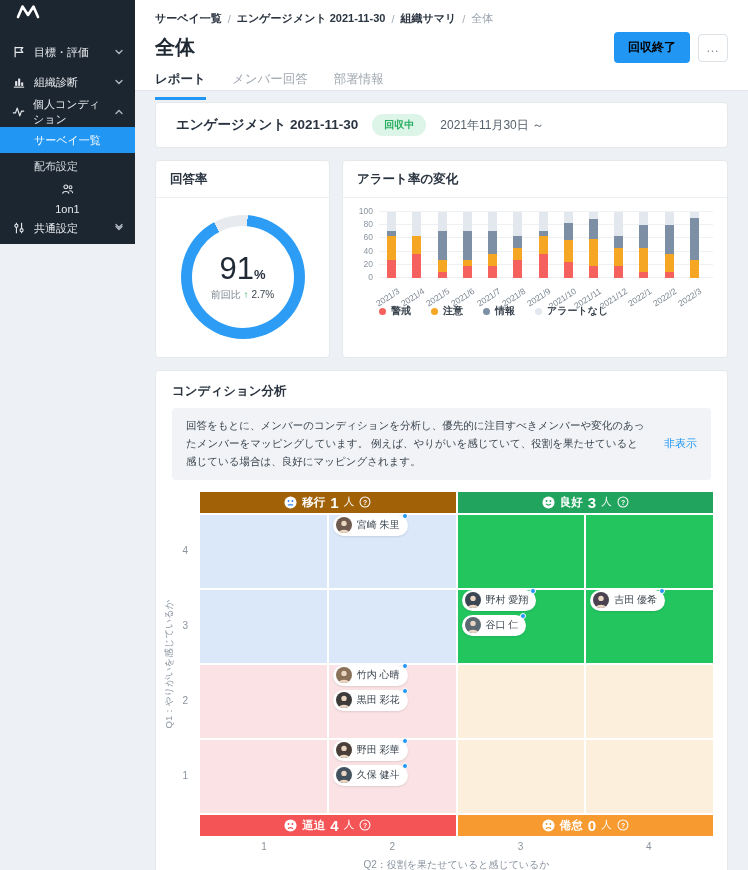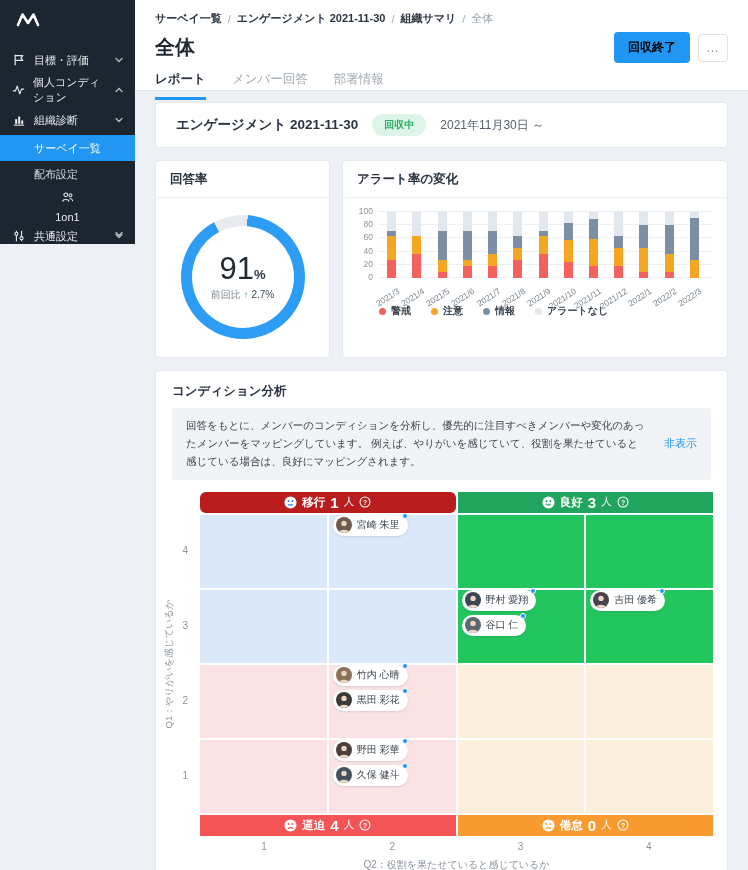--- a/index.html
+++ b/index.html
@@ -2,21 +2,21 @@
 <html><head>
 <meta charset="utf-8">
 <style>
   * { margin:0; padding:0; box-sizing:border-box; }
   html,body { width:748px; height:870px; }
   body {
     font-family:"Liberation Sans","DejaVu Sans",sans-serif;
     background:#EDF0F4; color:#2A3440; position:relative; overflow:hidden;
   }
   
-  .sidebar { position:absolute; left:0; top:0; width:135px; height:244px; background:#1C2631; z-index:5; padding-top:8px; }
+  .sidebar { position:absolute; left:0; top:0; width:135px; height:244px; background:#1C2631; z-index:5; }
   .logo-box { padding:4px 16px 14px 16px; }
   .nav-item { height:30px; display:flex; align-items:center; gap:8px; padding:0 12px; color:#E7EAED; font-size:11px; cursor:pointer; }
   .nav-item .nav-ic { width:14px; display:flex; justify-content:center; }
   .nav-item .chev { margin-left:auto; display:flex; }
   .nav-sub { height:26px; display:flex; align-items:center; padding-left:34px; font-size:11px; color:#D7DCE1; cursor:pointer; }
   .nav-sub.active { background:#2196F3; color:#fff; }
   
   .app-header { position:absolute; left:135px; top:0; width:613px; height:91px; background:#fff; border-bottom:1px solid #E2E6EA; }
   .breadcrumb { padding:11px 20px 0 20px; font-size:11px; color:#2A3440; display:flex; gap:6px; align-items:center; }
   .breadcrumb .bc-item { font-weight:bold; }
@@ -119,45 +119,45 @@
     <span>目標・評価</span>
     <span class="chev">
       <svg width="8" height="6" viewBox="0 0 8 6">
           <path d="M1 1.5 L4 4.5 L7 1.5" fill="none" stroke="#AEB6BE" stroke-width="1.4" stroke-linecap="round"></path>
         </svg>
     </span>
   </div>
 
   <div class="nav-item">
     <span class="nav-ic">
-      <svg width="13" height="12" viewBox="0 0 14 14">
-          <path d="M1 8 H3.5 L5.5 2.5 L8.5 11.5 L10.5 6 H13" fill="none" stroke="#E7EAED" stroke-width="1.4" stroke-linejoin="round" stroke-linecap="round"></path>
-        </svg>
-    </span>
-    <span>個人コンディション</span>
-    <span class="chev">
-      <svg width="8" height="6" viewBox="0 0 8 6">
-          <path d="M1 4.5 L4 1.5 L7 4.5" fill="none" stroke="#AEB6BE" stroke-width="1.4" stroke-linecap="round"></path>
-        </svg>
-    </span>
-  </div>
-
-  <div class="nav-item">
-    <span class="nav-ic">
       <svg width="12" height="12" viewBox="0 0 14 14">
           <path d="M1 13 H13" stroke="#E7EAED" stroke-width="1.3"></path>
           <rect x="2.5" y="6" width="2.4" height="5.5" fill="#E7EAED"></rect>
           <rect x="6" y="3" width="2.4" height="8.5" fill="#E7EAED"></rect>
           <rect x="9.5" y="7.5" width="2.4" height="4" fill="#E7EAED"></rect>
         </svg>
     </span>
     <span>組織診断</span>
     <span class="chev">
       <svg width="8" height="6" viewBox="0 0 8 6">
           <path d="M1 1.5 L4 4.5 L7 1.5" fill="none" stroke="#AEB6BE" stroke-width="1.4" stroke-linecap="round"></path>
+        </svg>
+    </span>
+  </div>
+
+  <div class="nav-item">
+    <span class="nav-ic">
+      <svg width="13" height="12" viewBox="0 0 14 14">
+          <path d="M1 8 H3.5 L5.5 2.5 L8.5 11.5 L10.5 6 H13" fill="none" stroke="#E7EAED" stroke-width="1.4" stroke-linejoin="round" stroke-linecap="round"></path>
+        </svg>
+    </span>
+    <span>個人コンディション</span>
+    <span class="chev">
+      <svg width="8" height="6" viewBox="0 0 8 6">
+          <path d="M1 4.5 L4 1.5 L7 4.5" fill="none" stroke="#AEB6BE" stroke-width="1.4" stroke-linecap="round"></path>
         </svg>
     </span>
   </div>
 
   <div class="nav-sub active">サーベイ一覧</div>
   <div class="nav-sub">配布設定</div>
 
   <div class="nav-item" style="margin-top:4px;flex-direction:column;">
     <span class="nav-ic">
       <svg width="13" height="12" viewBox="0 0 14 14">
@@ -444,21 +444,21 @@
     <div class="map-wrap">
       <div class="y-gutter">
         <div class="yaxis-label">Q1：やりがいを感じているか</div>
       <span class="y-tick" style="top: 53.5px;">4</span>
           <span class="y-tick" style="top: 128.5px;">3</span>
           <span class="y-tick" style="top: 203.5px;">2</span>
           <span class="y-tick" style="top: 278.5px;">1</span>
         </div>
       <div class="map-main">
         <div class="map-hrow top">
-            <div class="q-header" style="background: #b91c1c; border-radius: 6px;">
+            <div class="q-header" style="background: #a16207;">
               <svg width="13" height="13" viewBox="0 0 14 14">
       <circle cx="7" cy="7" r="6.5" fill="#fff"></circle>
       <circle cx="4.9" cy="5.4" r="1" fill="#2D7FF9"></circle>
                 <circle cx="9.1" cy="5.4" r="1" fill="#2D7FF9"></circle>
       <path d="M4.8 9.6 H9.2" stroke="#2D7FF9" stroke-width="1.2" fill="none" stroke-linecap="round"></path>
               </svg>
               <span>移行</span>
               <span class="q-count">1</span>
               <span class="q-unit">人</span>
               <svg width="12" height="12" viewBox="0 0 14 14">

